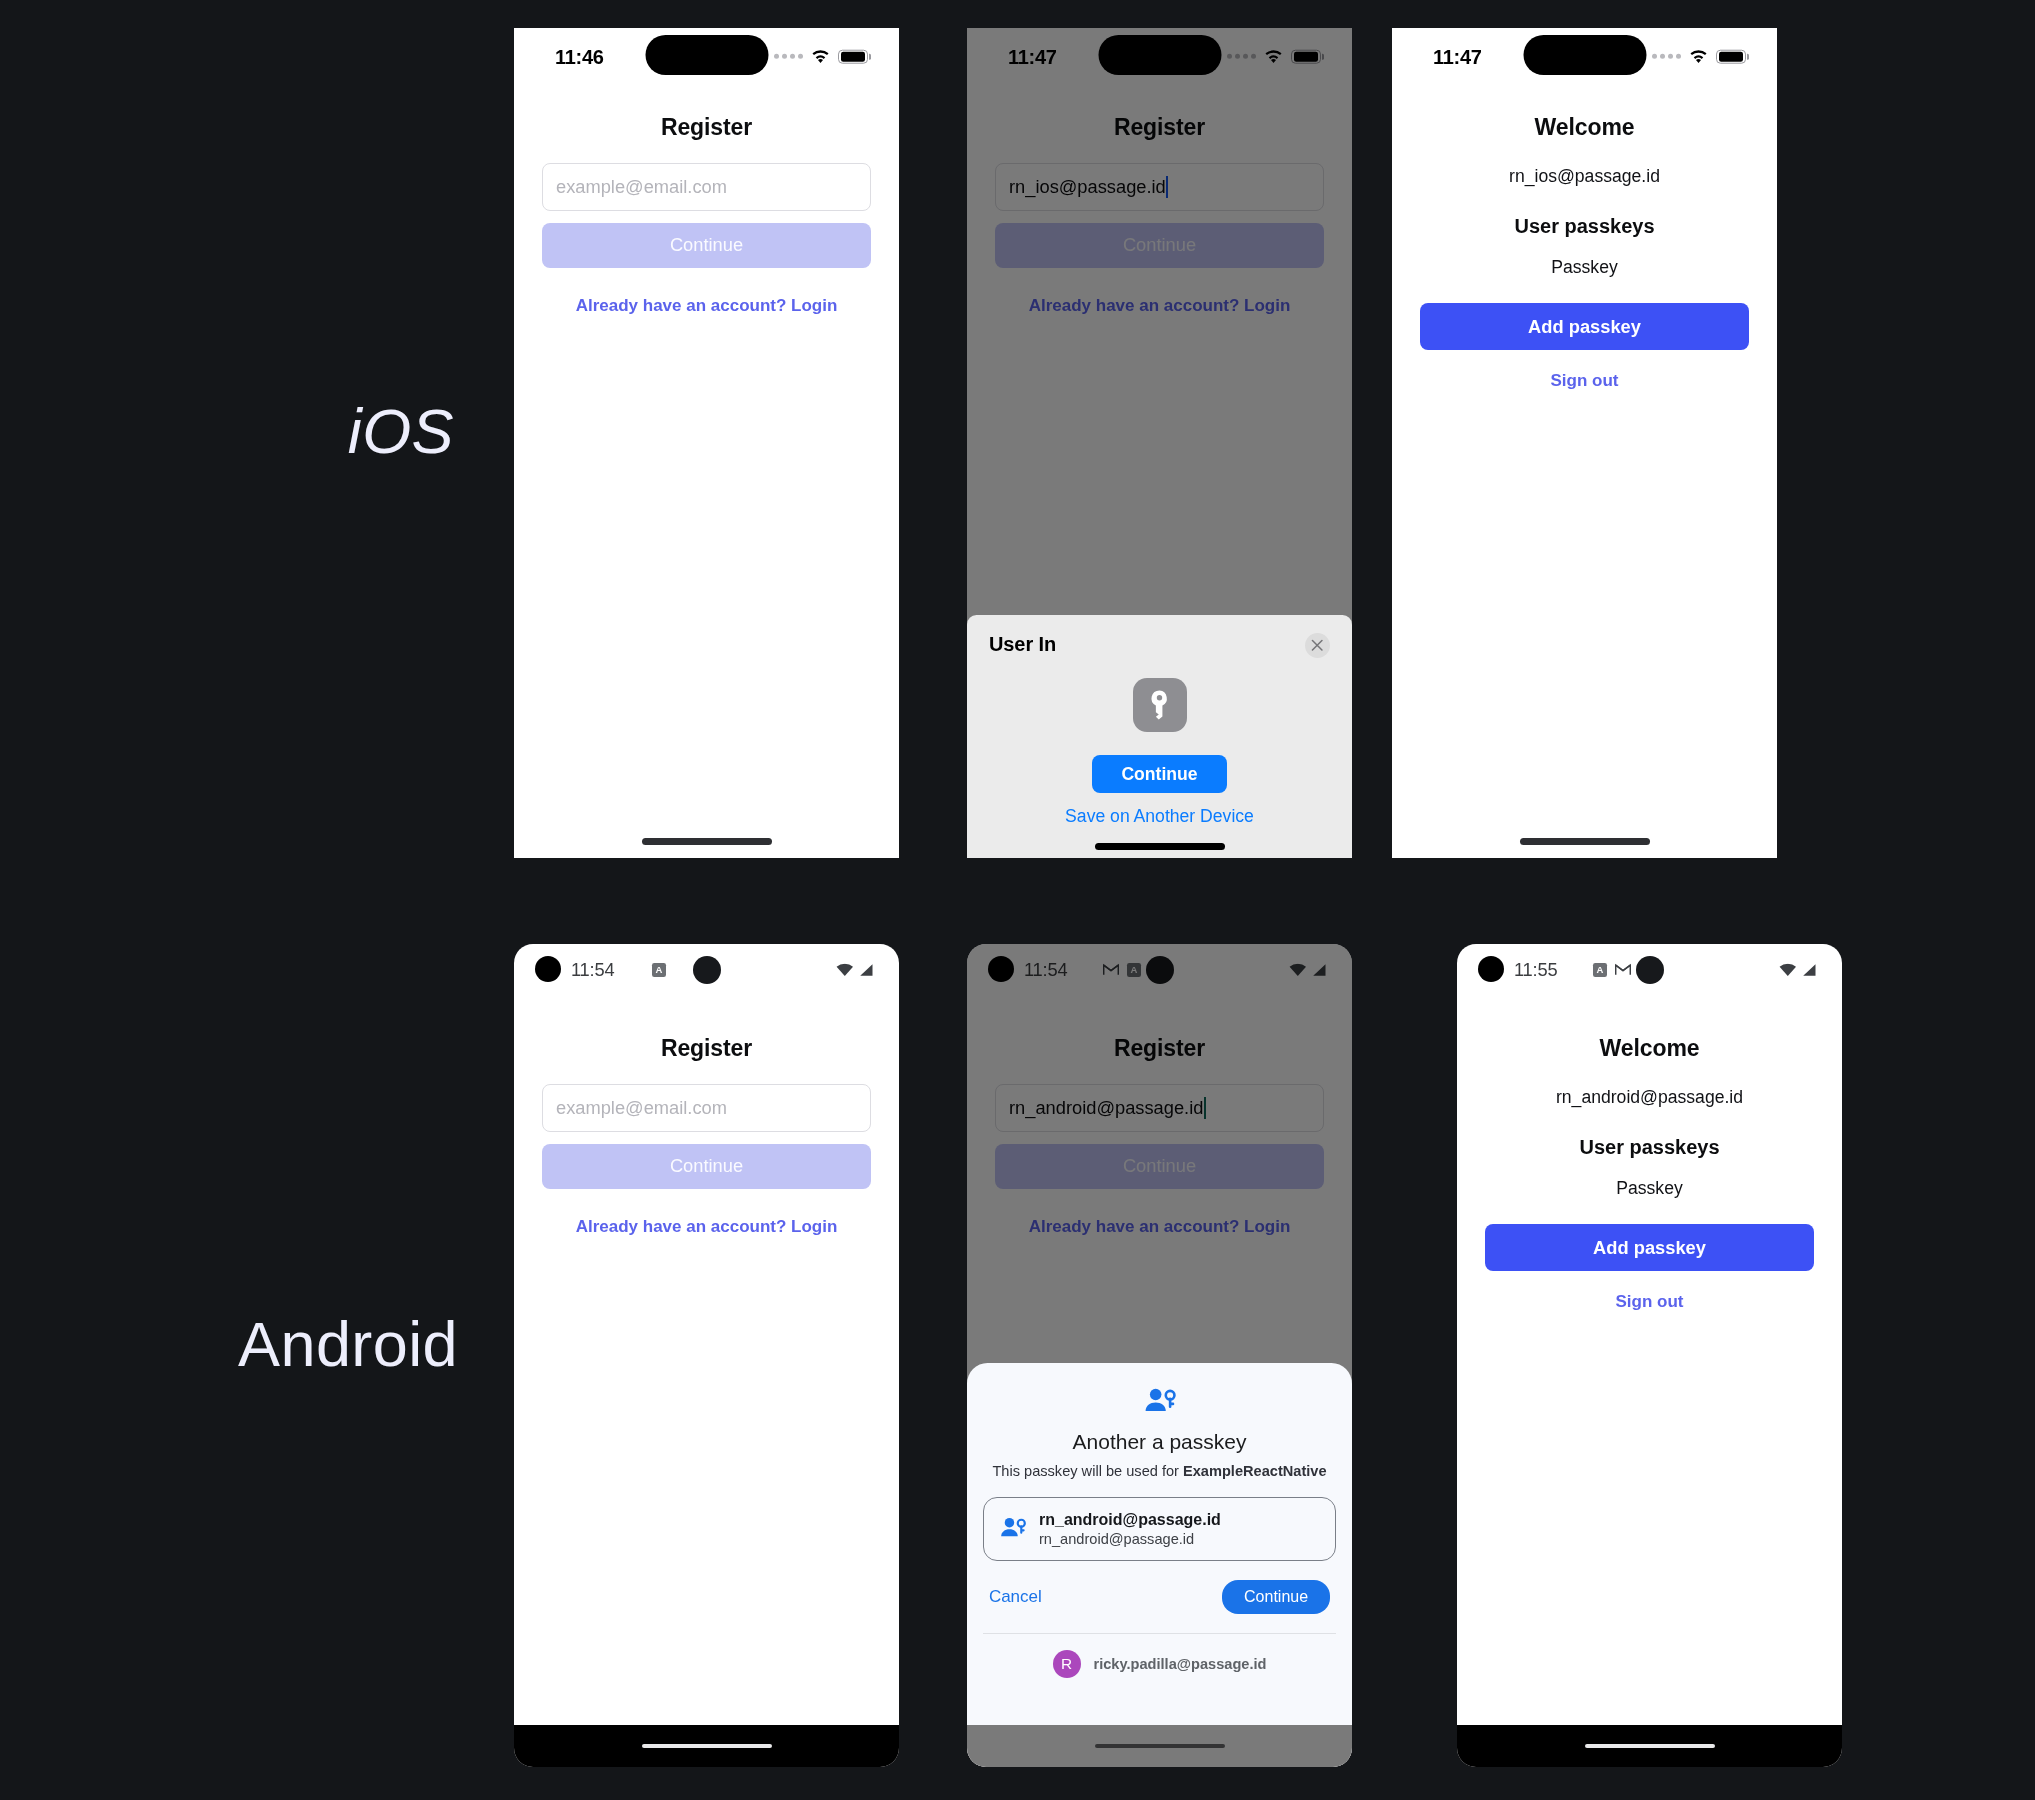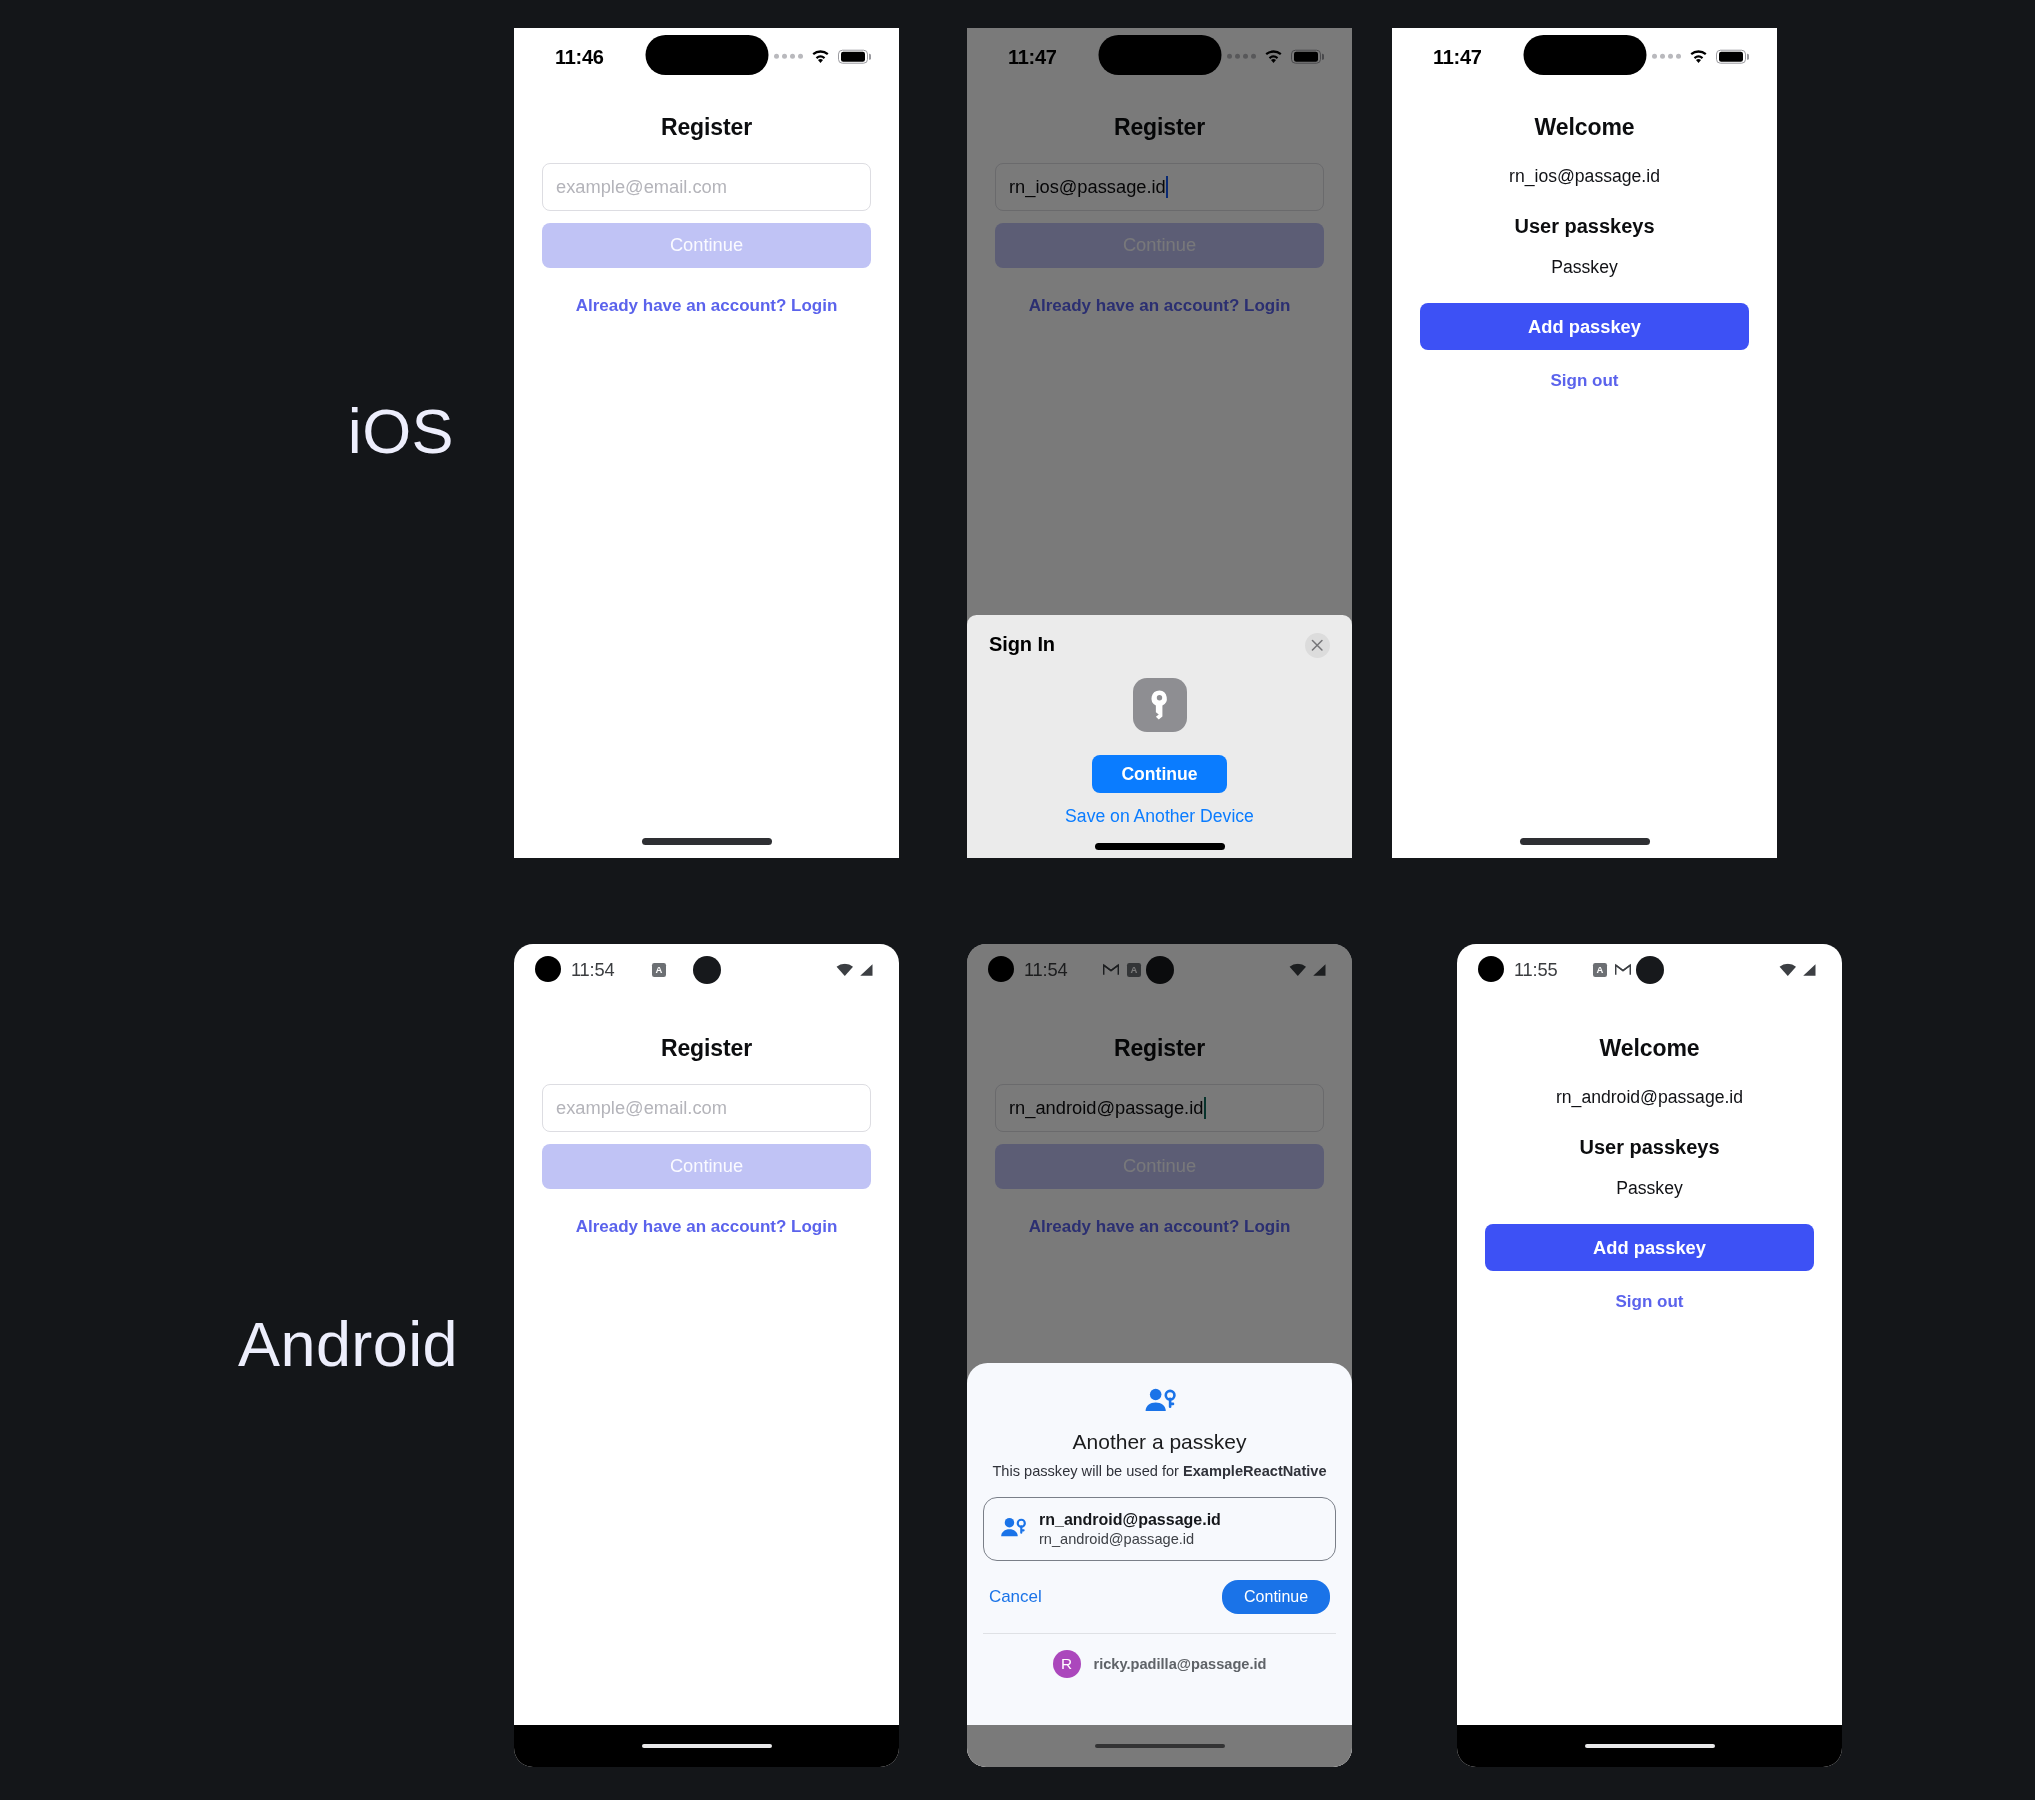--- a/index.html
+++ b/index.html
@@ -14,21 +14,21 @@
   
   .platform-label {
     position: absolute;
     color: #edeefc;
     font-size: 63px;
     font-weight: 400;
     letter-spacing: 0.4px;
     white-space: nowrap;
     text-align: right;
   }
-  #label-ios { left: 0; width: 454px; top: 395px; }
+  #label-ios { left: 0; width: 454px; top: 395px; font-style: italic; }
   #label-android { left: 4px; width: 454px; top: 1308px; }
 
   
   .phone { position: absolute; overflow: hidden; background: #ffffff; padding-left: 9px; }
   .phone.ios { width: 385px; height: 830px; }
   .phone.android { width: 385px; height: 823px; border-radius: 19px; }
 
   #ios-1 { left: 514px; top: 28px; }
   #ios-2 { left: 967px; top: 28px; }
   #ios-3 { left: 1392px; top: 28px; }
@@ -254,21 +254,21 @@
         <button class="btn-primary">Continue</button>
         <div class="link-login">Already have an account? Login</div>
       </div>
       <div class="ios-home"></div>
     </div>
 
     <div class="dim"></div>
 
     <div class="ios-sheet">
       <div class="sheet-head">
-        <div class="sheet-title">Sign In</div>
+        <div class="sheet-title">User In</div>
         <div class="sheet-close">
           <svg width="12.4" height="12.4" viewBox="0 0 17 17">
               <path d="M2 2l13 13M15 2L2 15" stroke="#757578" stroke-width="2.1" stroke-linecap="round"></path>
             </svg>
         </div>
       </div>
       <div class="key-badge">
         <svg width="25" height="32" viewBox="0 0 34 44">
           <path d="M17 2a11 11 0 00-5 20.8V32l4 3-4 3.2 4 3.6 5-4V22.8A11 11 0 0017 2zm0 6.4a3.7 3.7 0 110 7.4 3.7 3.7 0 010-7.4z" fill="#fff"></path>
         </svg>

